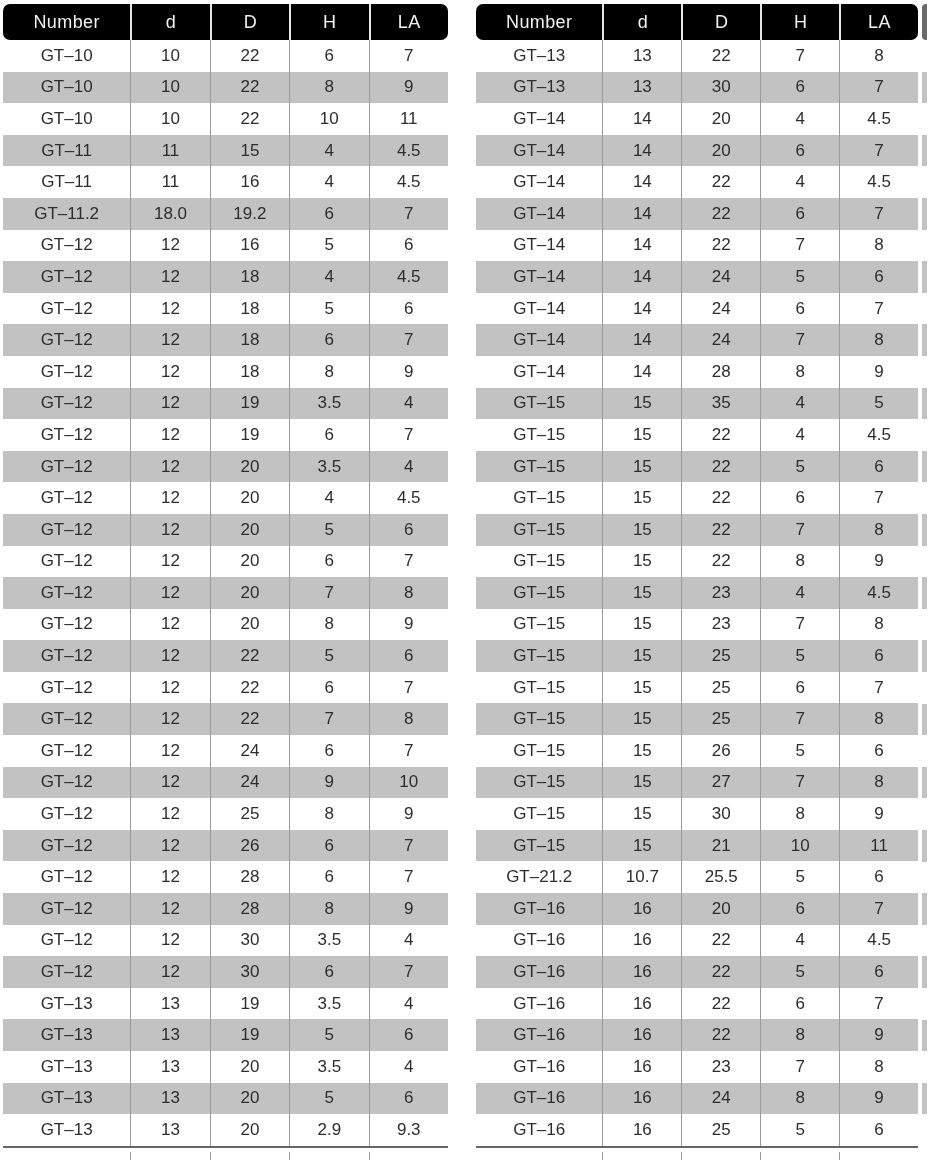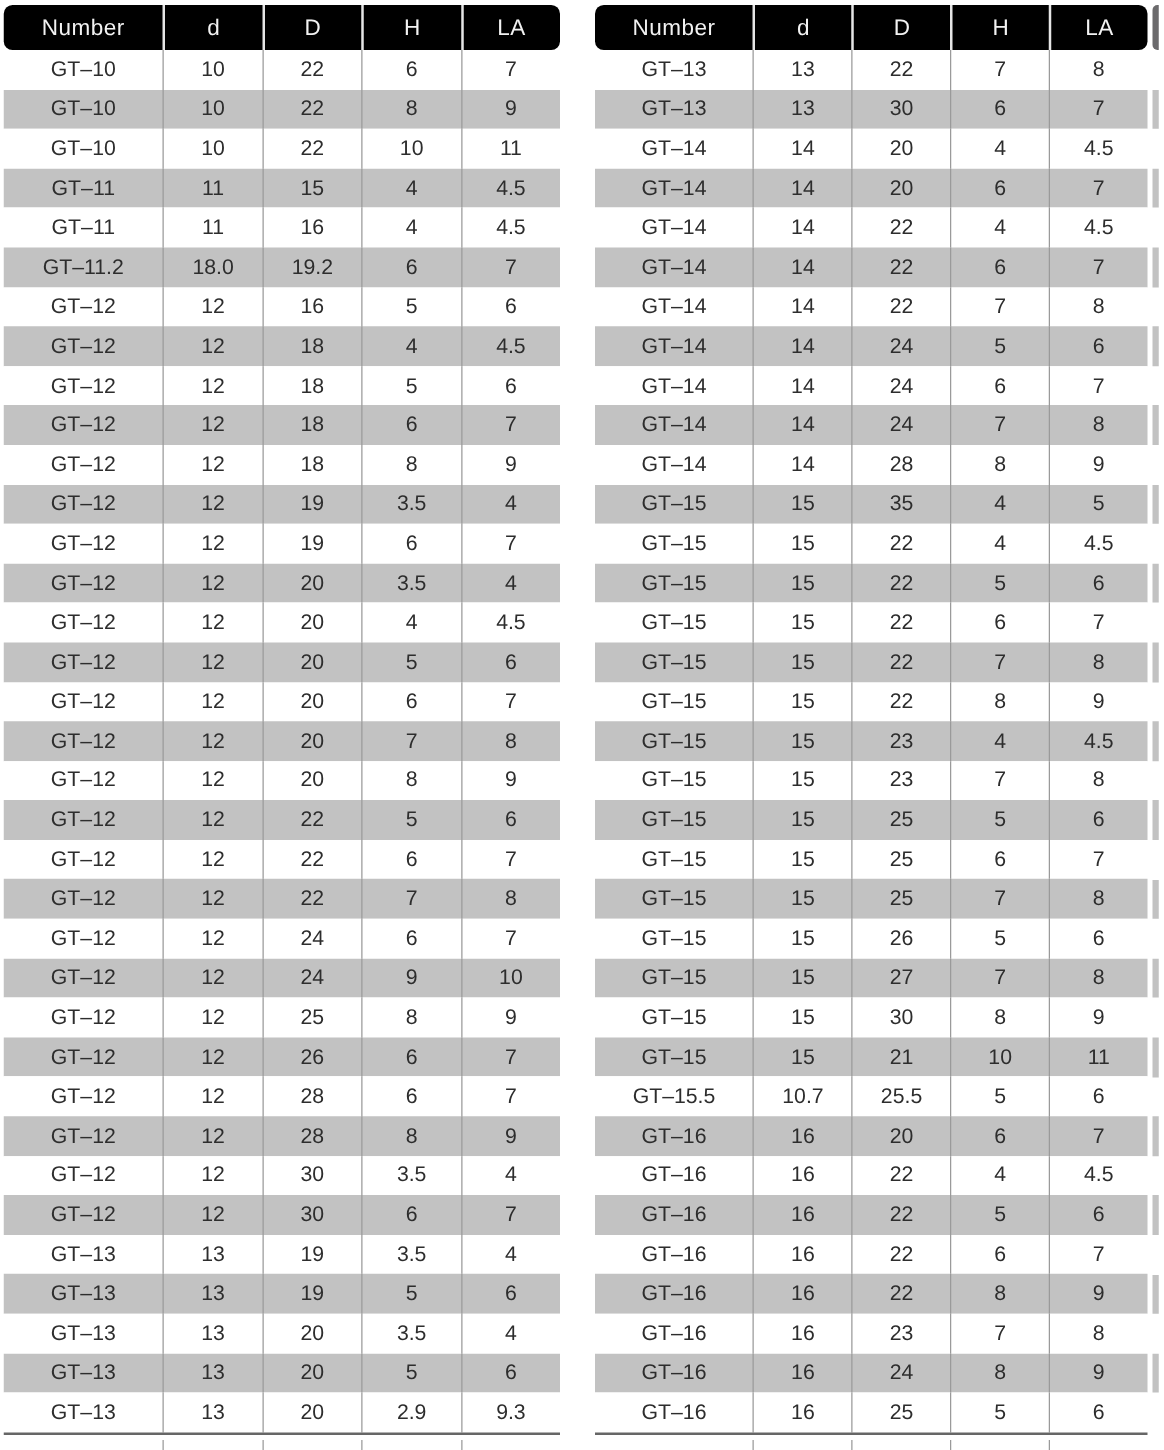--- a/index.html
+++ b/index.html
@@ -540,21 +540,21 @@
           <div class="td c4">9</div>
         </div>
         <div class="tr alt">
           <div class="td c0">GT–15</div>
           <div class="td c1">15</div>
           <div class="td c2">21</div>
           <div class="td c3">10</div>
           <div class="td c4">11</div>
         </div>
         <div class="tr">
-          <div class="td c0">GT–15.5</div>
+          <div class="td c0">GT–21.2</div>
           <div class="td c1">10.7</div>
           <div class="td c2">25.5</div>
           <div class="td c3">5</div>
           <div class="td c4">6</div>
         </div>
         <div class="tr alt">
           <div class="td c0">GT–16</div>
           <div class="td c1">16</div>
           <div class="td c2">20</div>
           <div class="td c3">6</div>

